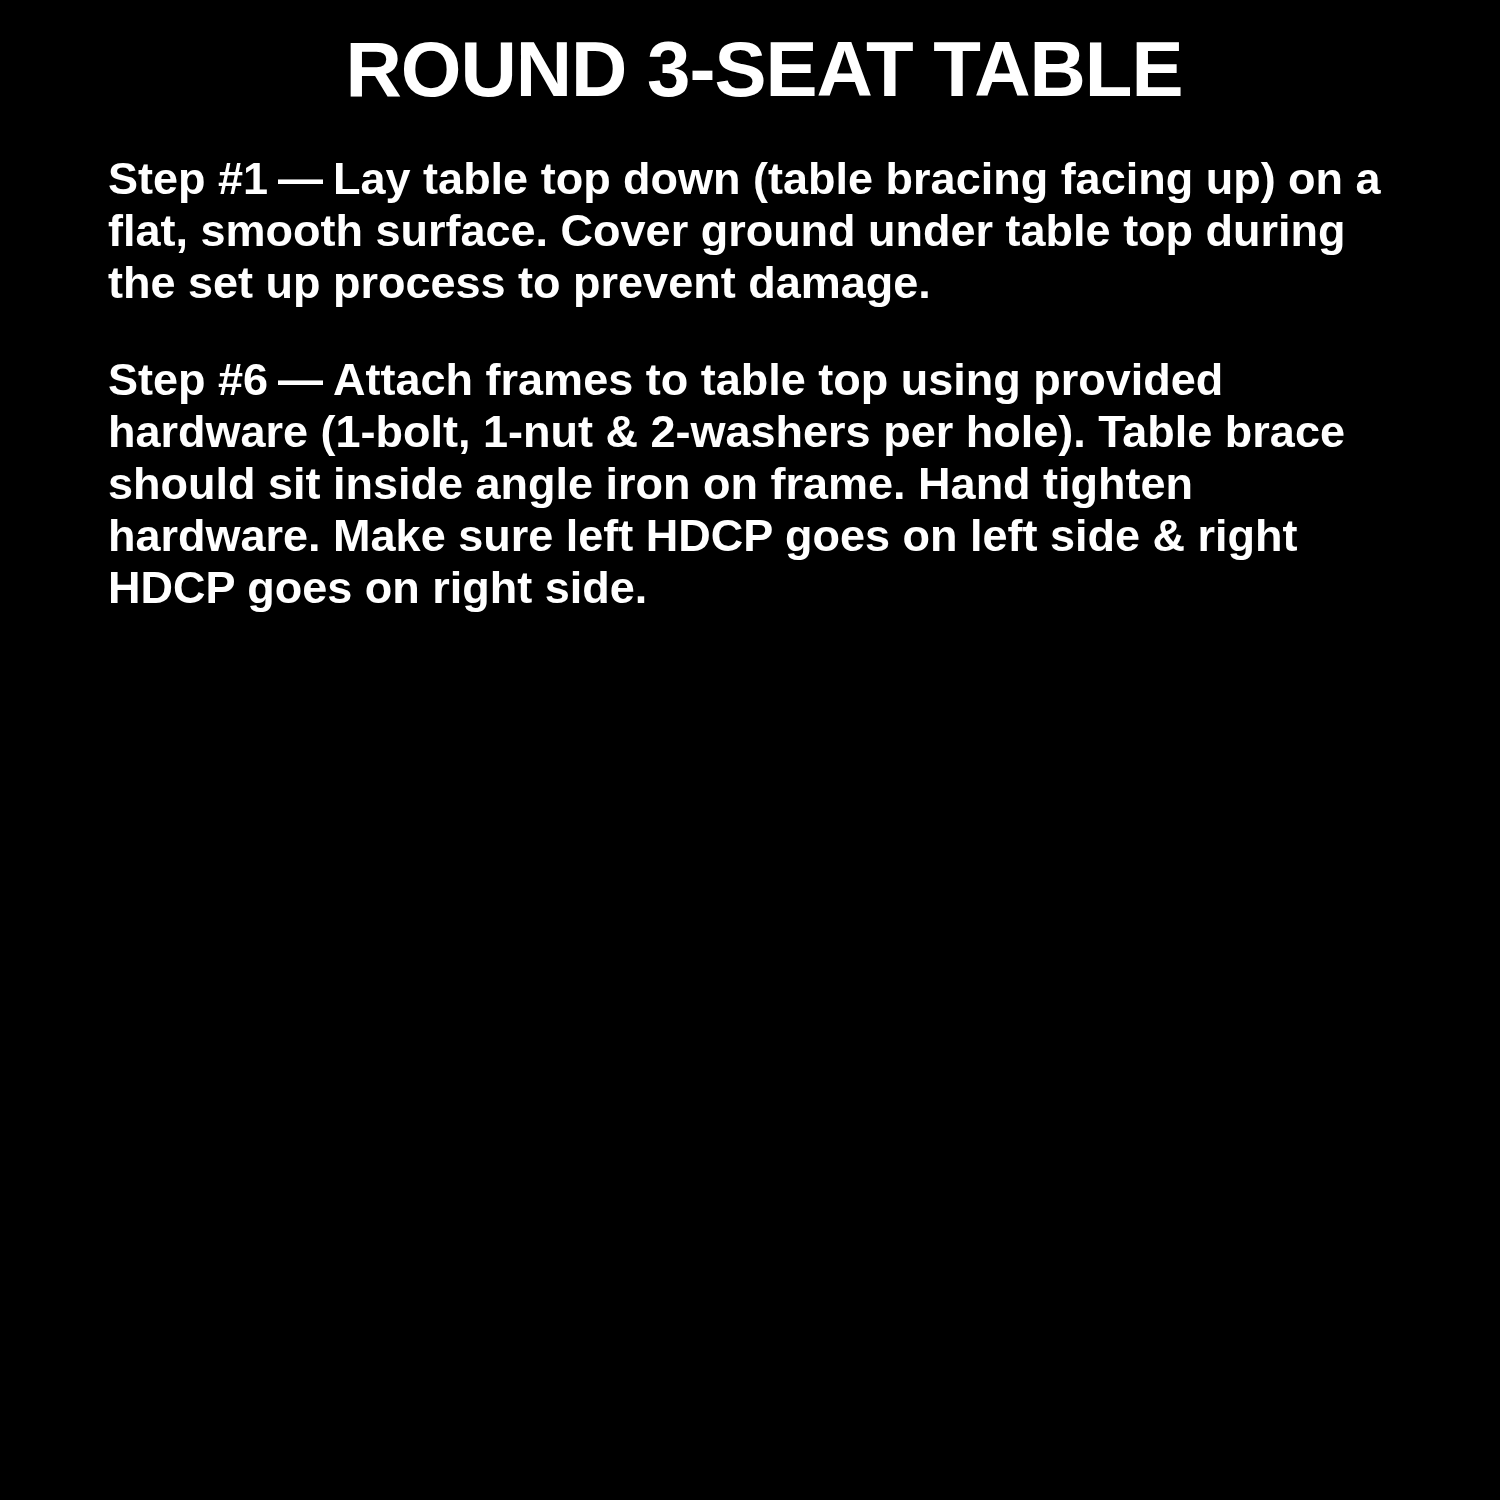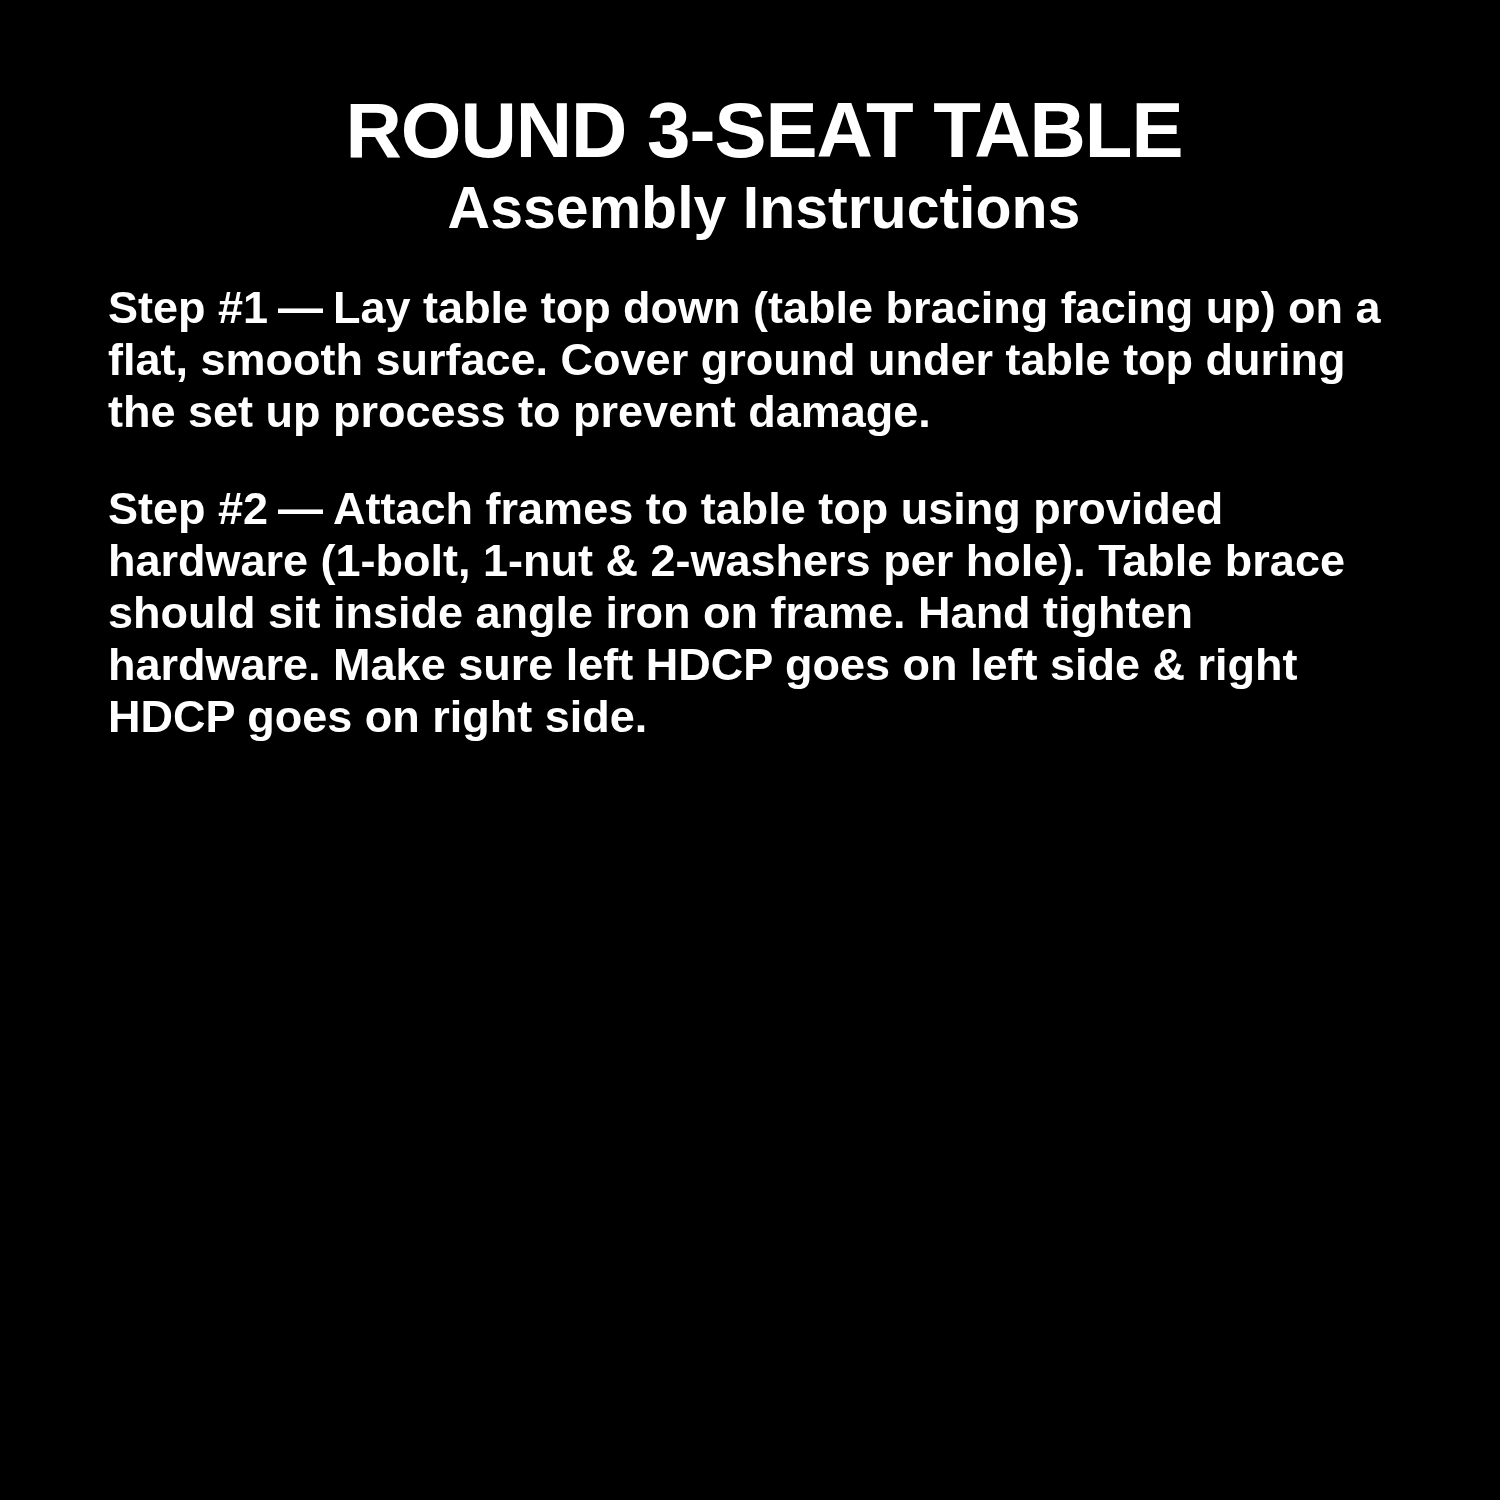--- a/index.html
+++ b/index.html
@@ -16,21 +16,21 @@
     overflow: hidden;
   }
   .sheet {
     width: 1500px;
     height: 1500px;
     box-sizing: border-box;
     background: #000000;
   }
   .header {
     text-align: center;
-    padding-top: 86px;
+    padding-top: 25px;
     margin-left: 28px;
   }
   .title {
     font-size: 78px;
     line-height: 88px;
     letter-spacing: -1px;
     margin: 0;
   }
   .subtitle {
     font-size: 59px;
@@ -49,28 +49,27 @@
     margin: 0 10px;
   }
 </style>
 </head>
 <body>
 
 <div class="sheet">
 
   <div class="header">
     <h1 class="title">ROUND 3-SEAT TABLE</h1>
-    <h2 class="subtitle">Assembly Instructions</h2>
   </div>
 
   <div class="steps">
 
     <p class="step"><span class="step-label">Step #1</span><span class="step-dash">—</span><span class="step-text">Lay table top down (table bracing facing up) on a flat, smooth surface. Cover ground under table top during the set up process to prevent damage.</span></p>
 
-    <p class="step"><span class="step-label">Step #2</span><span class="step-dash">—</span><span class="step-text">Attach frames to table top using provided hardware (1-bolt, 1-nut &amp; 2-washers per hole). Table brace should sit inside angle iron on frame. Hand tighten hardware. Make sure left HDCP goes on left side &amp; right HDCP goes on right side.</span></p>
+    <p class="step"><span class="step-label">Step #6</span><span class="step-dash">—</span><span class="step-text">Attach frames to table top using provided hardware (1-bolt, 1-nut &amp; 2-washers per hole). Table brace should sit inside angle iron on frame. Hand tighten hardware. Make sure left HDCP goes on left side &amp; right HDCP goes on right side.</span></p>
 
 
 
 
 
   </div>
 
 </div>
 
 </body></html>

